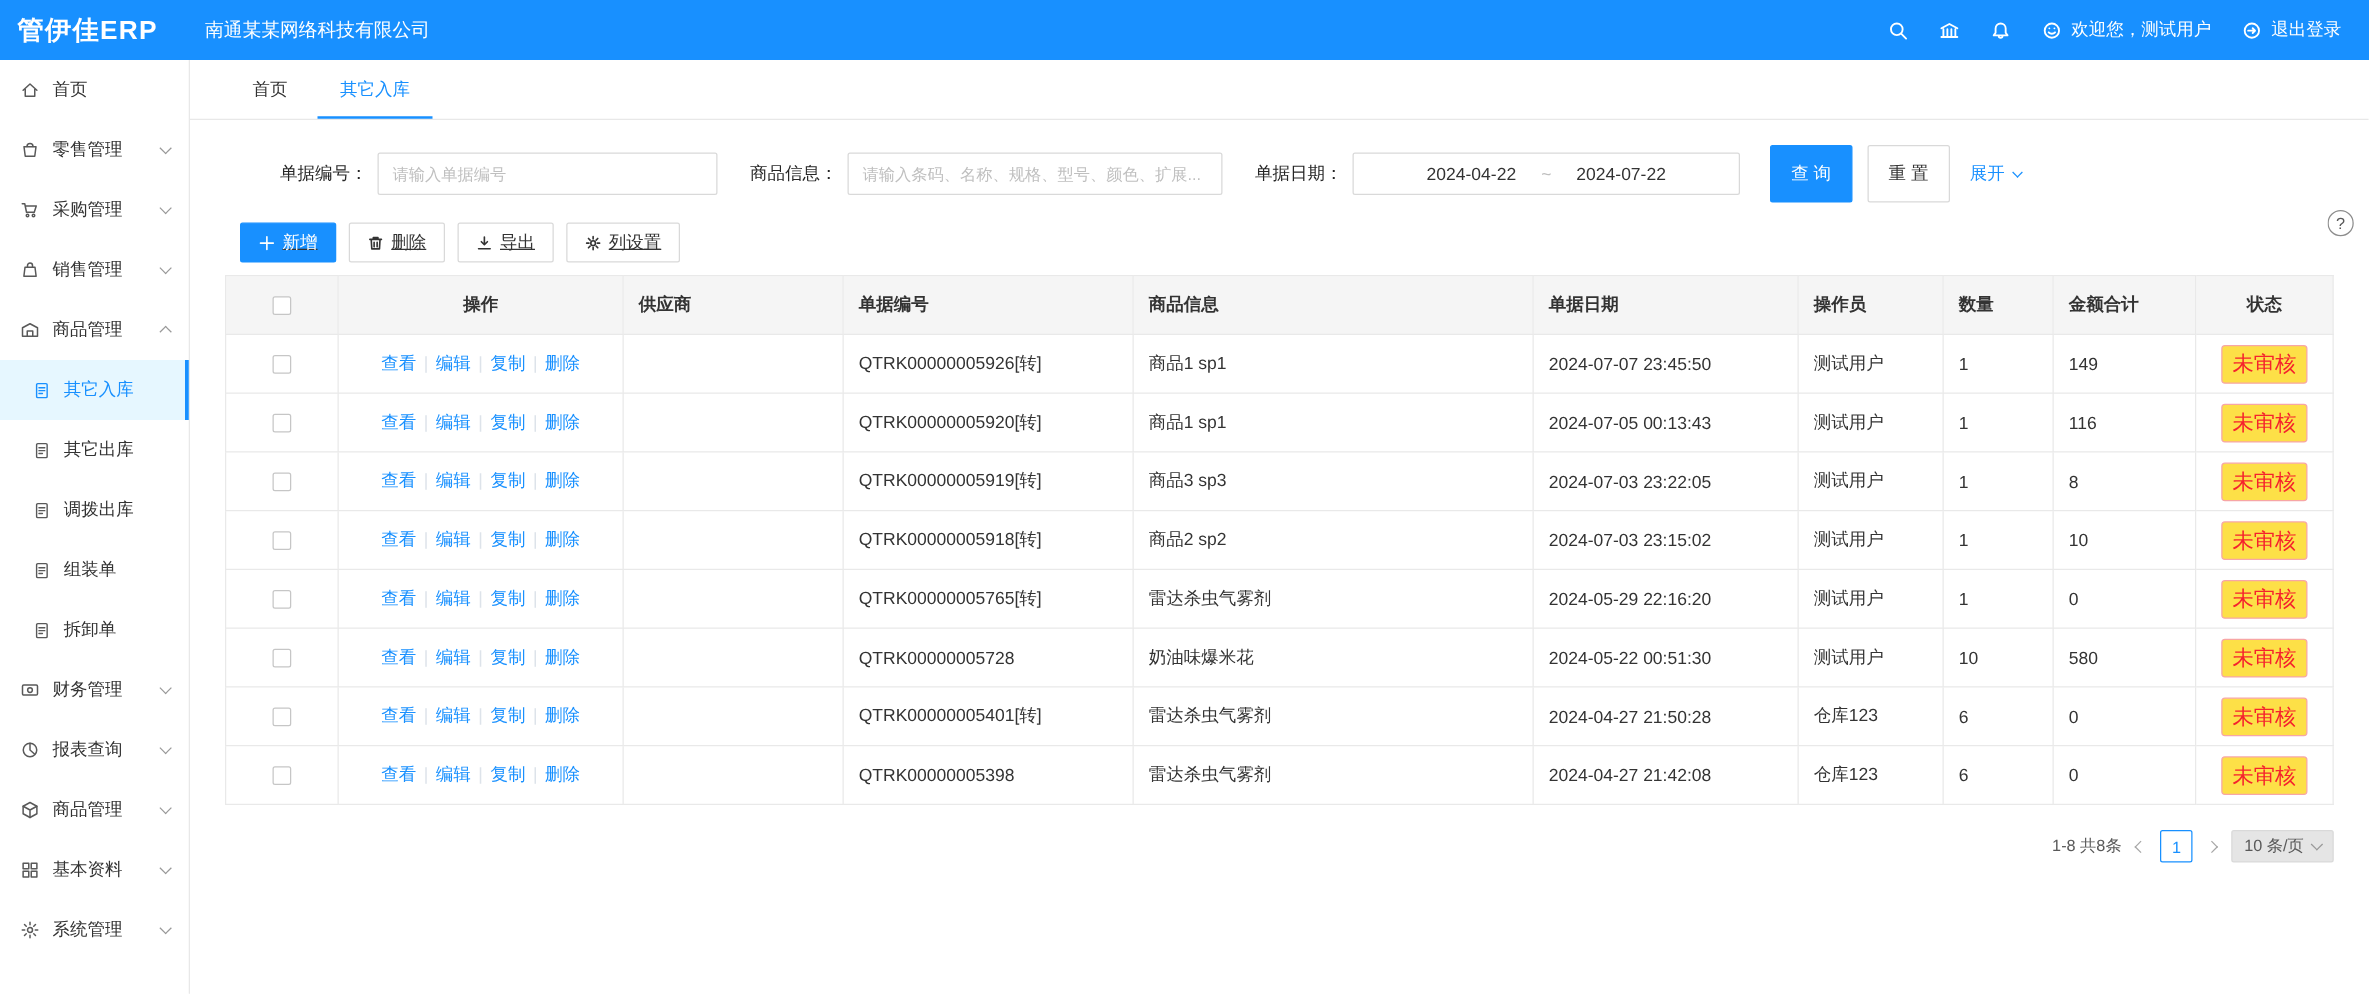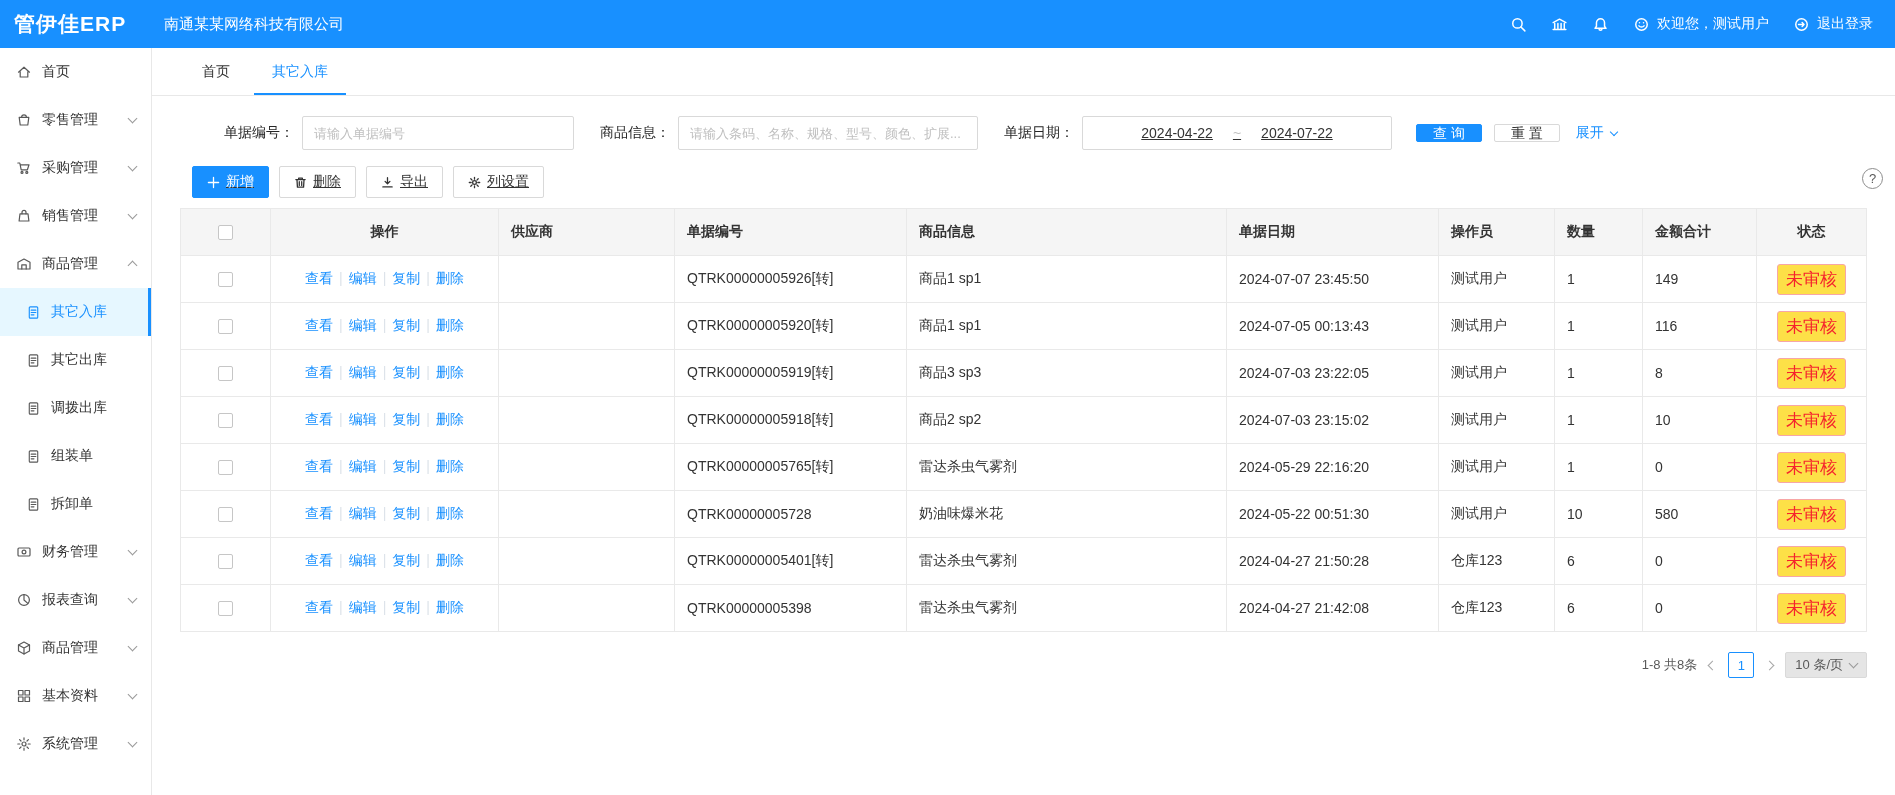--- a/index.html
+++ b/index.html
@@ -39,23 +39,23 @@
   .tab.active { color:#1890ff; border-bottom-color:#1890ff; }
   
   .filters { display:flex; align-items:center; padding:20px 28px 0 72px; }
   .flabel { color:#262626; margin-right:8px; white-space:nowrap; }
   .finput { height:34px; border:1px solid #d9d9d9; border-radius:2px; padding:0 11px; font-size:13px;
     color:#333; font-family:inherit; outline:none; }
   .finput::placeholder { color:#bfbfbf; }
   .w-bill { width:272px; margin-right:26px; }
   .w-goods { width:300px; margin-right:26px; }
   .date-range { width:310px; height:34px; border:1px solid #d9d9d9; border-radius:2px; display:flex;
-    align-items:center; justify-content:center; gap:20px; margin-right:24px; cursor:pointer; font-size:14px;text-decoration:underline; }
+    align-items:center; justify-content:center; gap:20px; margin-right:24px; cursor:pointer; font-size:14px; }
   .date-sep { color:#bfbfbf; }
-  .btn { height:18px; border-radius:2px; border:1px solid #d9d9d9; background:#fff; color:#333;
+  .btn { height:46px; border-radius:2px; border:1px solid #d9d9d9; background:#fff; color:#333;
     padding:0 16px; font-size:14px; font-family:inherit; cursor:pointer; white-space:nowrap; }
   .btn-primary { background:#1890ff; border-color:#1890ff; color:#fff; margin-right:12px; }
   .link { color:#1890ff; cursor:pointer; white-space:nowrap; }
   .expand-link { display:inline-flex; align-items:center; gap:7px; margin-left:16px; }
   
   .toolbar { display:flex; align-items:center; gap:10px; padding:16px 28px 10px 40px;text-decoration:underline; }
   .tbtn { height:32px; display:inline-flex; align-items:center; gap:6px; border:1px solid #d9d9d9;
     background:#fff; border-radius:2px; padding:0 14px; font-size:14px; font-family:inherit; cursor:pointer; color:#333; }
   .tbtn.primary { background:#1890ff; color:#fff; border-color:#1890ff; }
   .ticon { width:13px; height:13px; stroke:currentColor; fill:none; stroke-width:1.4; stroke-linecap:round; stroke-linejoin:round; }

